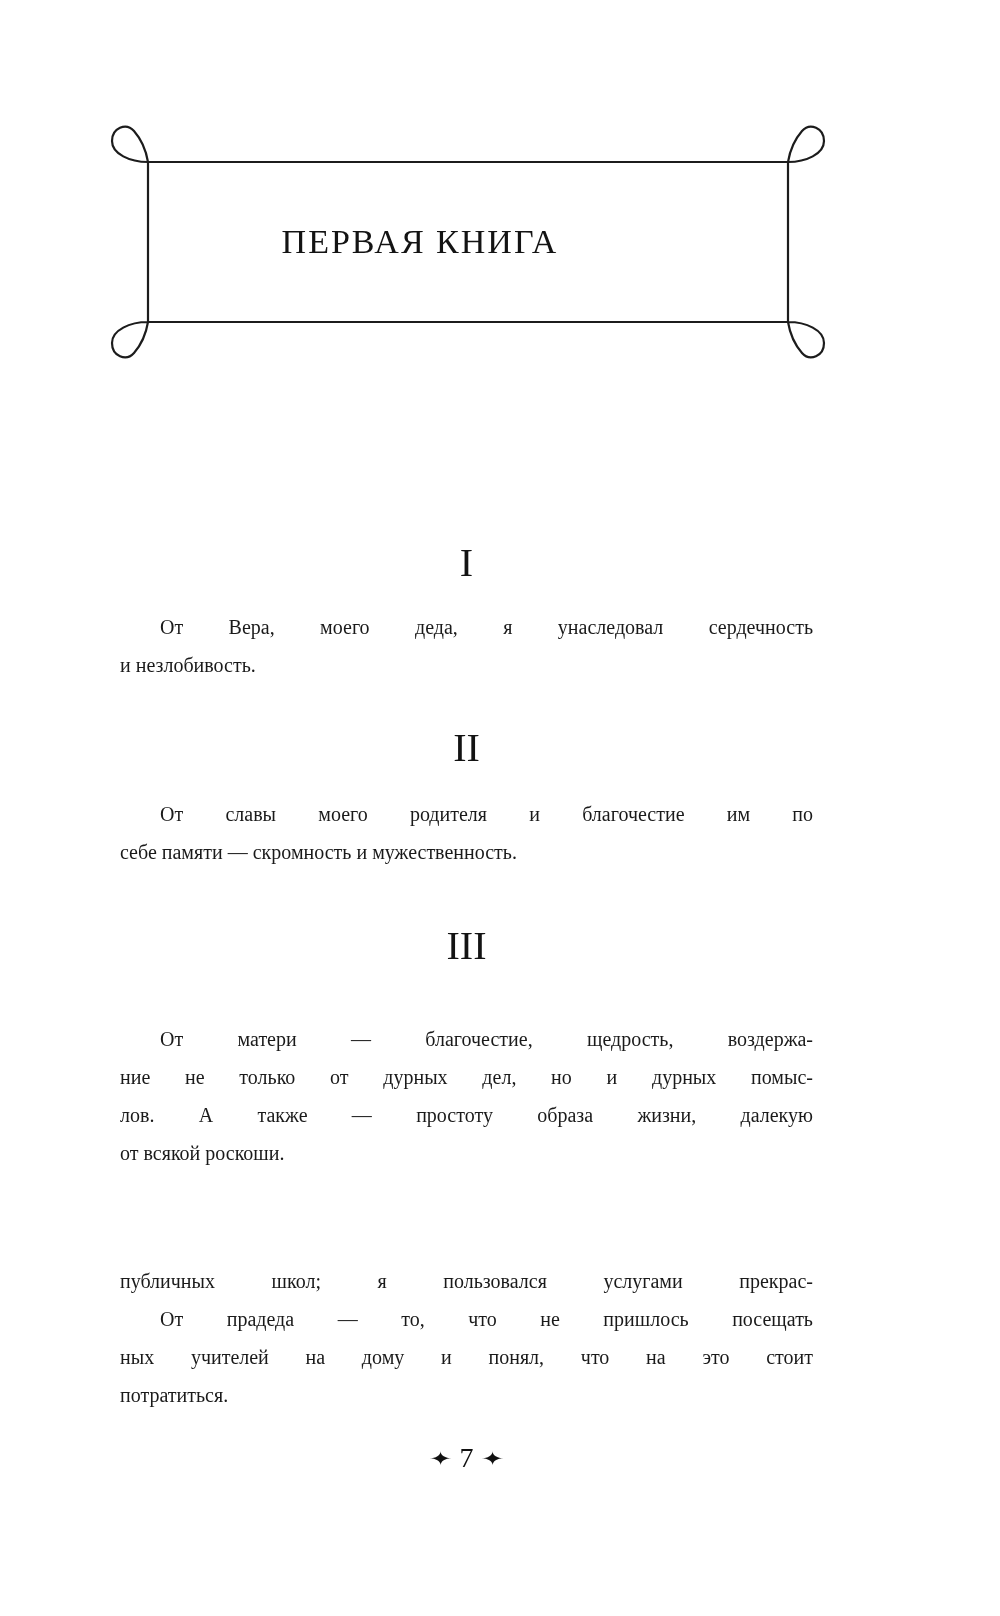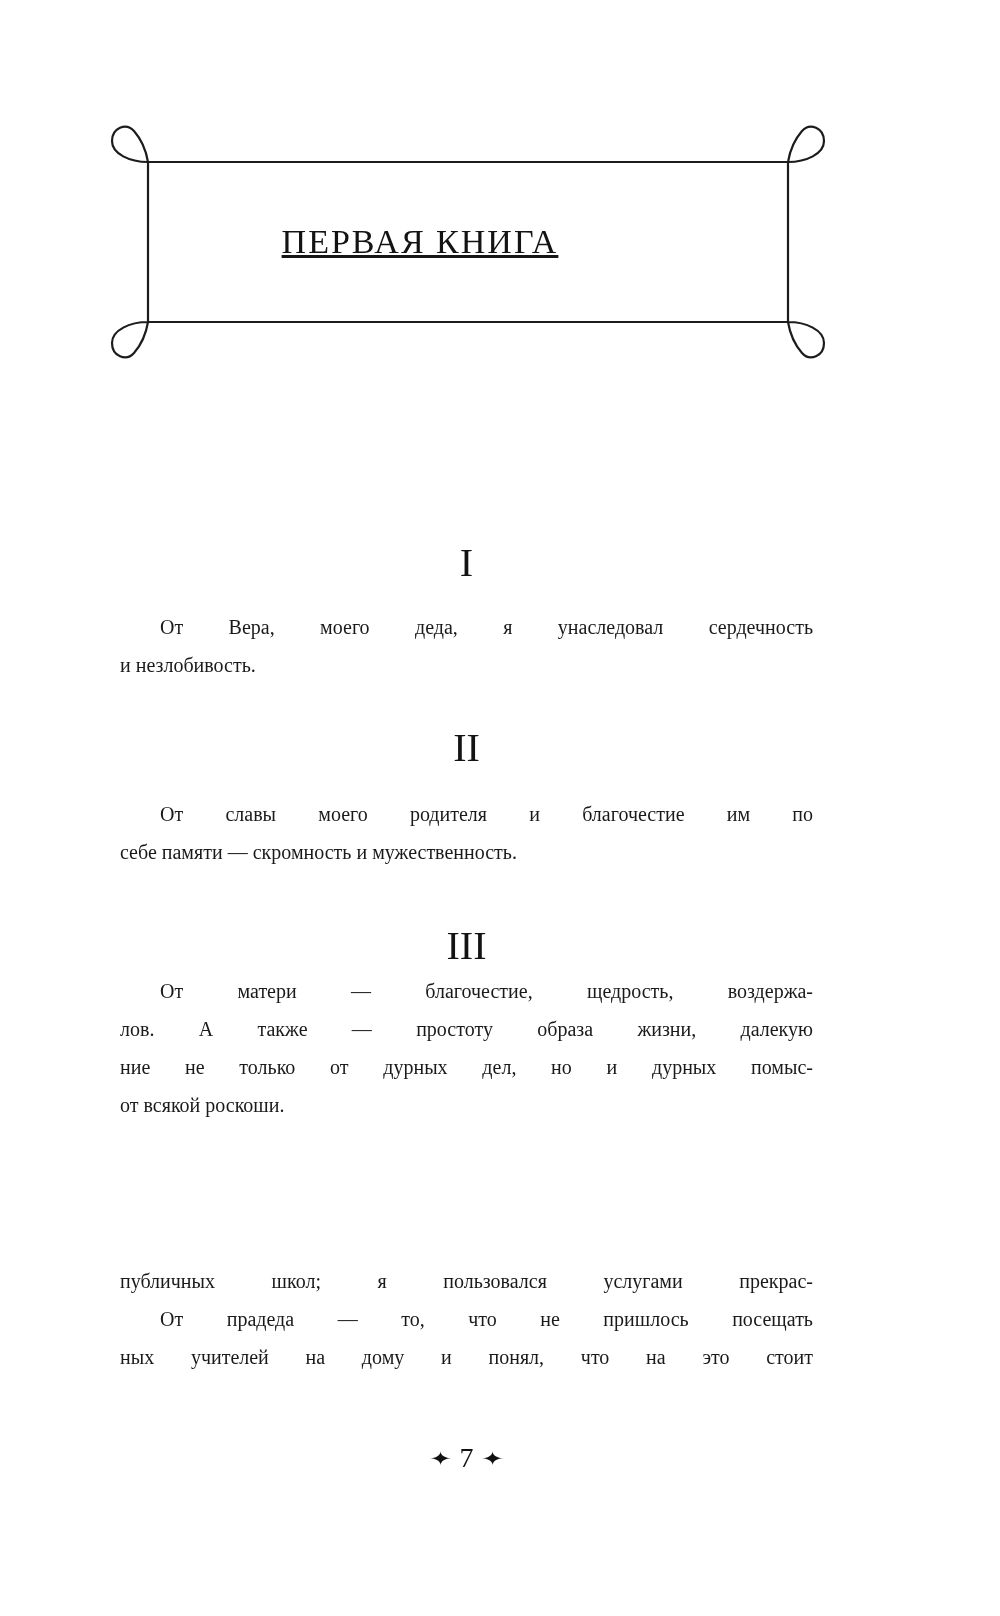--- a/index.html
+++ b/index.html
@@ -17,21 +17,20 @@
     left: 0; top: 0;
     width: 1000px; height: 400px;
   }
   .title-box {
     position: absolute;
     left: 148px; top: 162px;
     width: 544px; height: 160px;
     display: flex;
     align-items: center;
     justify-content: center;
-    text-decoration: underline;
   }
   .title {
     margin: 0;
     font-size: 34px;
     font-weight: normal;
     letter-spacing: 2px;
     color: #131313;
     white-space: nowrap;
   }
   .numeral {
@@ -95,30 +94,31 @@
     <div class="line last">и незлобивость.</div>
   </div>
 
   <div class="numeral" style="top:730px">II</div>
   <div class="para" style="top:795px">
     <div class="line first">От славы моего родителя и благочестие им по</div>
     <div class="line last">себе памяти — скромность и мужественность.</div>
   </div>
 
   <div class="numeral" style="top:928px">III</div>
-  <div class="para" style="top:972px">
+  <div class="para" style="top:1020px">
     <div class="line first">От матери — благочестие, щедрость, воздержа-</div>
+    <div class="line">ние не только от дурных дел, но и дурных помыс-</div>
     <div class="line">лов. А также — простоту образа жизни, далекую</div>
-    <div class="line">ние не только от дурных дел, но и дурных помыс-</div>
     <div class="line last">от всякой роскоши.</div>
   </div>
 
   <div class="para" style="top:1262px">
     <div class="line">публичных школ; я пользовался услугами прекрас-</div>
     <div class="line first">От прадеда — то, что не пришлось посещать</div>
     <div class="line">ных учителей на дому и понял, что на это стоит</div>
+    <div class="line last">потратиться.</div>
   </div>
 
   <div class="footer">
     <span class="star">✦</span><span class="pagenum">7</span><span class="star">✦</span>
   </div>
 
 </div>
 
 </body></html>

